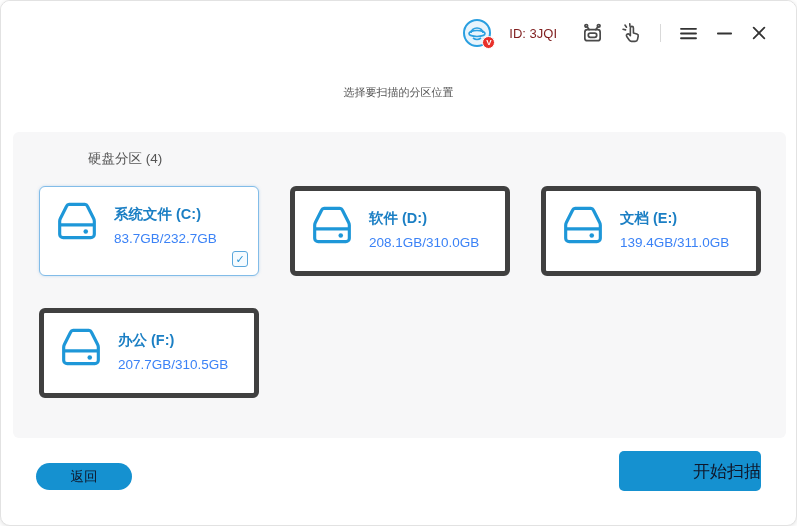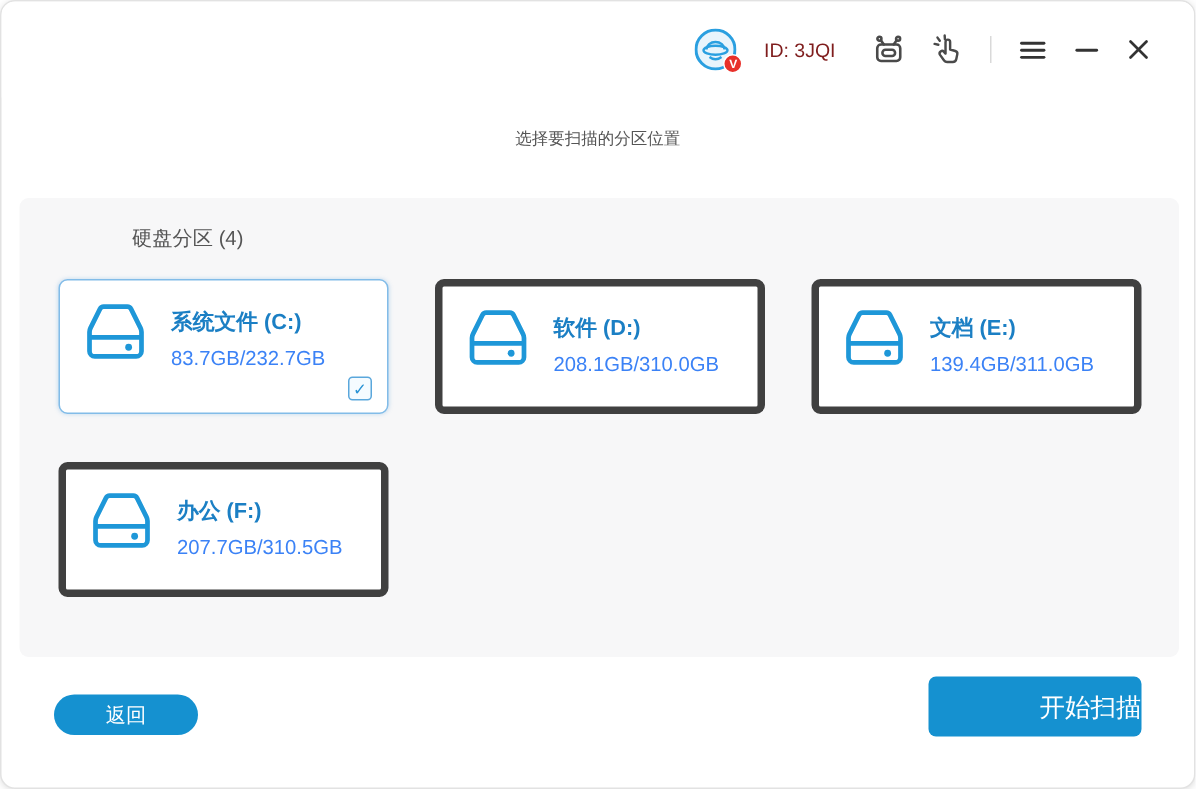--- a/index.html
+++ b/index.html
@@ -50,21 +50,21 @@
   .card-name{ position:absolute; left:74px; top:18px; color:#1b7fc4; font-size:14.5px; font-weight:bold; white-space:nowrap;text-align:center; }
   .card-size{ position:absolute; left:74px; top:44px; color:#3b82f6; font-size:13.5px; white-space:nowrap; }
   .checkbox{
     position:absolute; right:10px; bottom:8px; width:16px; height:16px;
     border:1px solid #5aa7dc; border-radius:3px; background:#f5fbff;
     display:flex; align-items:center; justify-content:center;
     color:#2a93d5; font-size:11px; font-weight:bold; cursor:pointer;
   }
   
   .btn{
-    position:absolute; border:none; background:#1591d0; color:#ffffff; cursor:pointer;
+    position:absolute; border:none; background:#1591d0; color:#0f172a; cursor:pointer;
     font-family:Liberation Mono, monospace;
   }
   .btn.back{ left:35px; top:462px; width:96px; height:27px; border-radius:14px; font-size:13.5px; }
   .btn.scan{ right:35px; top:450px; width:142px; height:40px; border-radius:5px; font-size:17px;text-align:right; }
 </style>
 </head>
 <body>
 
 <div class="window">
 

